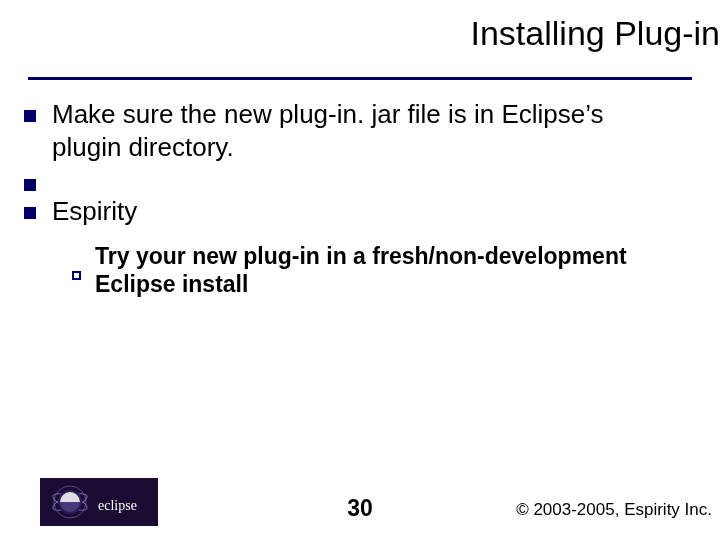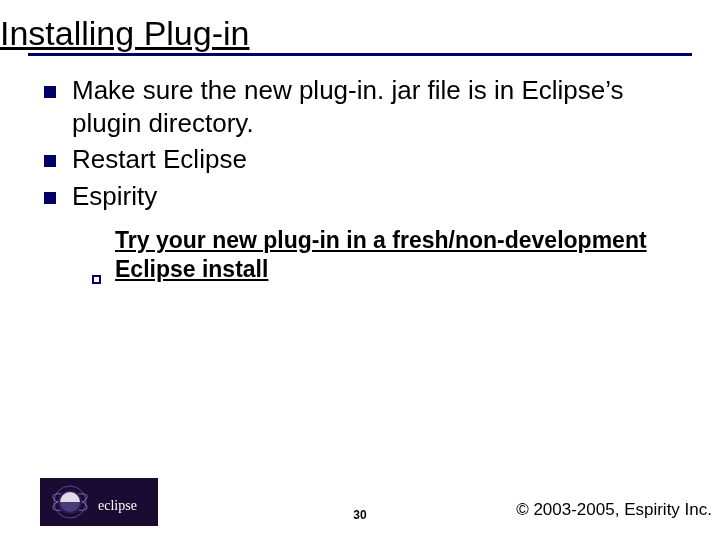--- a/index.html
+++ b/index.html
@@ -5,37 +5,36 @@
   * { margin: 0; padding: 0; box-sizing: border-box; }
   body {
     width: 720px;
     height: 540px;
     background: #ffffff;
     font-family: Verdana, Geneva, sans-serif;
     position: relative;
     overflow: hidden;
   }
   .title-area {
-    text-align: left;
+    text-align: right;
     padding-top: 14px;
-    padding-bottom: 0;
-    text-decoration: underline;
+    padding-bottom: 24px;
   }
   .title {
     font-family: Verdana, Geneva, sans-serif;
     font-size: 34px;
     color: #000000;
     font-weight: normal;
   }
   .title-underline {
     border-bottom: 3px solid #000066;
     margin: 0 28px 0 28px;
   }
   .content {
-    padding: 18px 40px 0 44px;
+    padding: 18px 40px 0 24px;
   }
   .bullet-list {
     list-style: none;
   }
   .bullet-item {
     display: flex;
     align-items: flex-start;
     margin-bottom: 4px;
   }
   .bullet-marker {
@@ -52,23 +51,22 @@
     line-height: 1.25;
     font-family: Verdana, Geneva, sans-serif;
   }
   .sub-list {
     list-style: none;
     margin-top: 14px;
     margin-left: 48px;
   }
   .sub-item {
     display: flex;
-    align-items: flex-end;
+    align-items: center;
     margin-bottom: 2px;
-    text-decoration: underline;
   }
   .sub-marker {
     width: 9px;
     height: 9px;
     border: 2px solid #000066;
     flex-shrink: 0;
     margin-top: 10px;
     margin-right: 14px;
   }
   .sub-text {
@@ -91,21 +89,21 @@
     bottom: 0;
     width: 118px;
     height: 48px;
     text-decoration: underline;
   }
   .page-number {
     position: absolute;
     left: 50%;
     transform: translateX(-50%);
     bottom: 4px;
-    font-size: 12px;
+    font-size: 23px;
     font-weight: bold;
     font-family: Verdana, Geneva, sans-serif;
   }
   .copyright {
     position: absolute;
     right: 8px;
     bottom: 6px;
     font-size: 17px;
     font-family: Verdana, Geneva, sans-serif;
   }
@@ -119,21 +117,20 @@
 <div class="title-underline"></div>
 
 <div class="content">
   <ul class="bullet-list">
     <li class="bullet-item">
       <span class="bullet-marker"></span>
       <span class="bullet-text">Make sure the new plug-in. jar file is in Eclipse’s plugin directory.</span>
     </li>
     <li class="bullet-item">
       <span class="bullet-marker"></span>
-      <span class="bullet-text">Restart Eclipse</span>
     </li>
     <li class="bullet-item">
       <span class="bullet-marker"></span>
       <span class="bullet-text">Espirity</span>
     </li>
   </ul>
 
   <ul class="sub-list">
     <li class="sub-item">
       <span class="sub-marker"></span>

